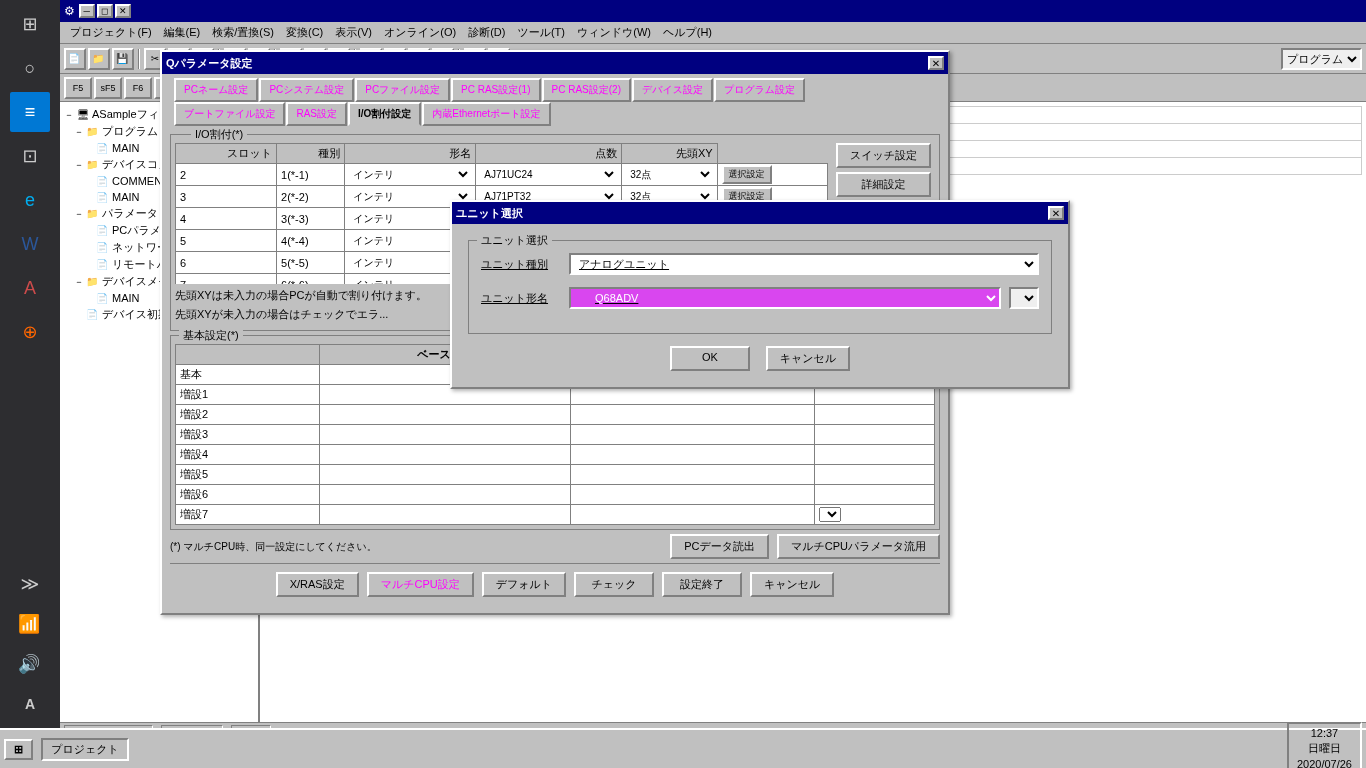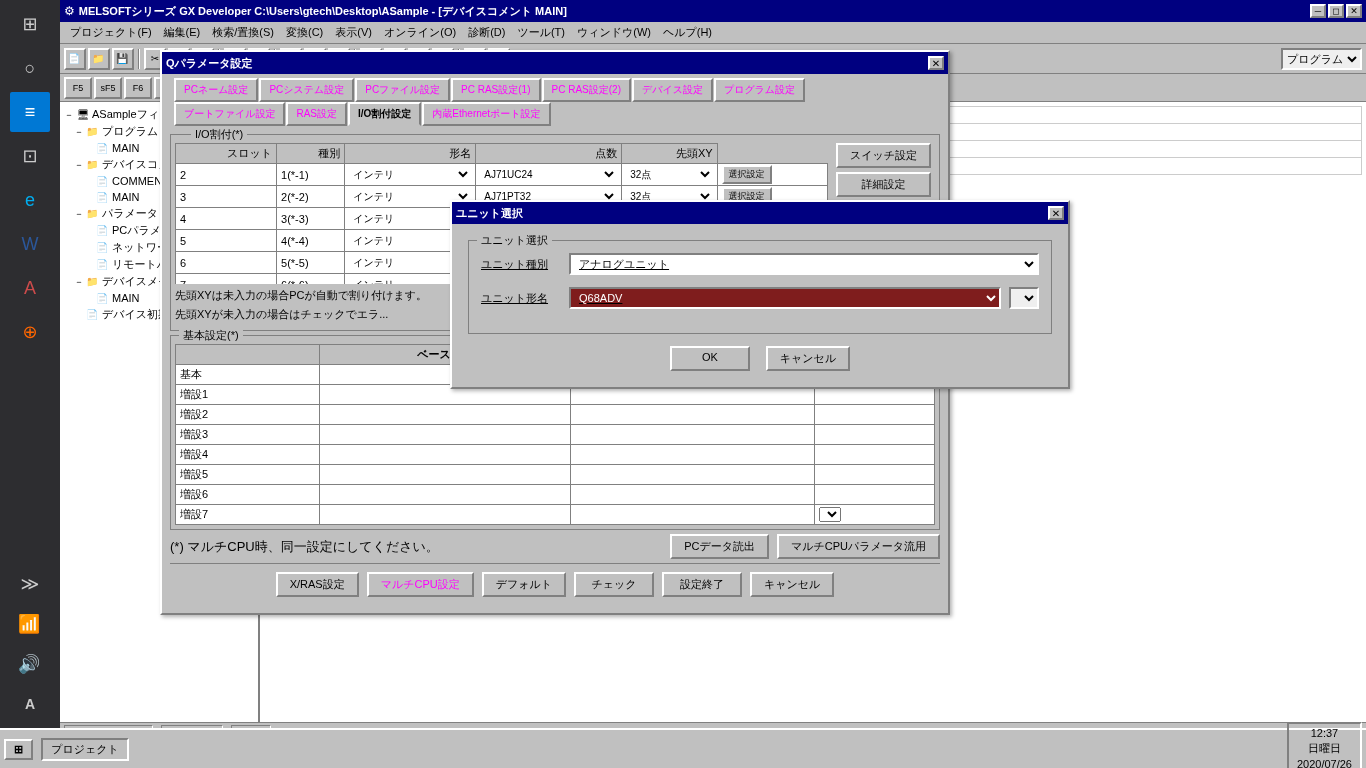--- a/index.html
+++ b/index.html
@@ -82,34 +82,34 @@
     
     .dialog-btn { padding: 3px 12px; background: #c0c0c0; border: 2px solid; border-color: #fff #808080 #808080 #fff; cursor: pointer; font-size: 11px; min-width: 80px; text-align: center; }
 
     
     .unit-dialog { position: absolute; top: 200px; left: 390px; width: 620px; background: #c0c0c0; border: 2px solid; border-color: #fff #808080 #808080 #fff; z-index: 300; box-shadow: 2px 2px 4px rgba(0,0,0,0.3); }
 
     
     .form-row { display: flex; align-items: center; margin-bottom: 12px; gap: 8px; text-decoration: underline; }
     .form-label { width: 80px; font-size: 11px; }
     .form-select { flex: 1; height: 22px; border: 2px solid; border-color: #808080 #fff #fff #808080; background: #fff; font-size: 11px; padding: 0 4px; }
-    .form-select-highlighted { flex: 1; height: 22px; border: 2px solid; border-color: #808080 #fff #fff #808080; background: #7f1d1d; color: white; font-size: 11px; padding: 0 4px; }
+    .form-select-highlighted { flex: 1; height: 22px; border: 2px solid; border-color: #808080 #fff #fff #808080; background: #d946ef; color: white; font-size: 11px; padding: 0 20px; }
 
     .base-table { width: 100%; border-collapse: collapse; margin-top: 4px; }
     .base-table th, .base-table td { border: 1px solid #808080; padding: 2px 4px; font-size: 11px; background: #fff; }
     .base-table th { background: #c0c0c0; }
 
     .bottom-btns { display: flex; justify-content: center; gap: 8px; padding: 8px; border-top: 1px solid #808080; }
 
     .right-sidebar-btns { display: flex; flex-direction: column; gap: 4px; padding: 4px; }
     .table-scroll { overflow-y: auto; max-height: 145px; }
 
     .note-text { font-size: 11px; margin: 4px 0; }
 
-    .main-note { color: #000; font-size: 13px; margin: 2px 0; }
+    .main-note { color: #000; font-size: 10px; margin: 2px 0; }
   </style>
 </head>
 <body>
 
 <div class="sidebar">
   <div class="sidebar-icon">⊞</div>
   <div class="sidebar-icon">○</div>
   <div class="sidebar-icon active">≡</div>
   <div class="sidebar-icon">⊡</div>
   <div class="sidebar-icon" style="color:#00adef;">e</div>
@@ -121,21 +121,20 @@
     <div class="sidebar-icon">📶</div>
     <div class="sidebar-icon">🔊</div>
     <div class="sidebar-icon" style="font-size:14px;font-weight:bold;">A</div>
   </div>
 </div>
 
 <div class="app-window">
 
   <div class="title-bar">
     <span style="color:white;font-size:12px;margin-right:4px;">⚙</span>
-    <span class="title-bar-text">MELSOFTシリーズ  GX Developer C:\Users\gtech\Desktop\ASample - [デバイスコメント MAIN]</span>
     <div class="title-bar-buttons">
       <div class="title-btn">─</div>
       <div class="title-btn">◻</div>
       <div class="title-btn">✕</div>
     </div>
   </div>
 
   <div class="menu-bar">
     <span class="menu-item">プロジェクト(F)</span>
     <span class="menu-item">編集(E)</span>

